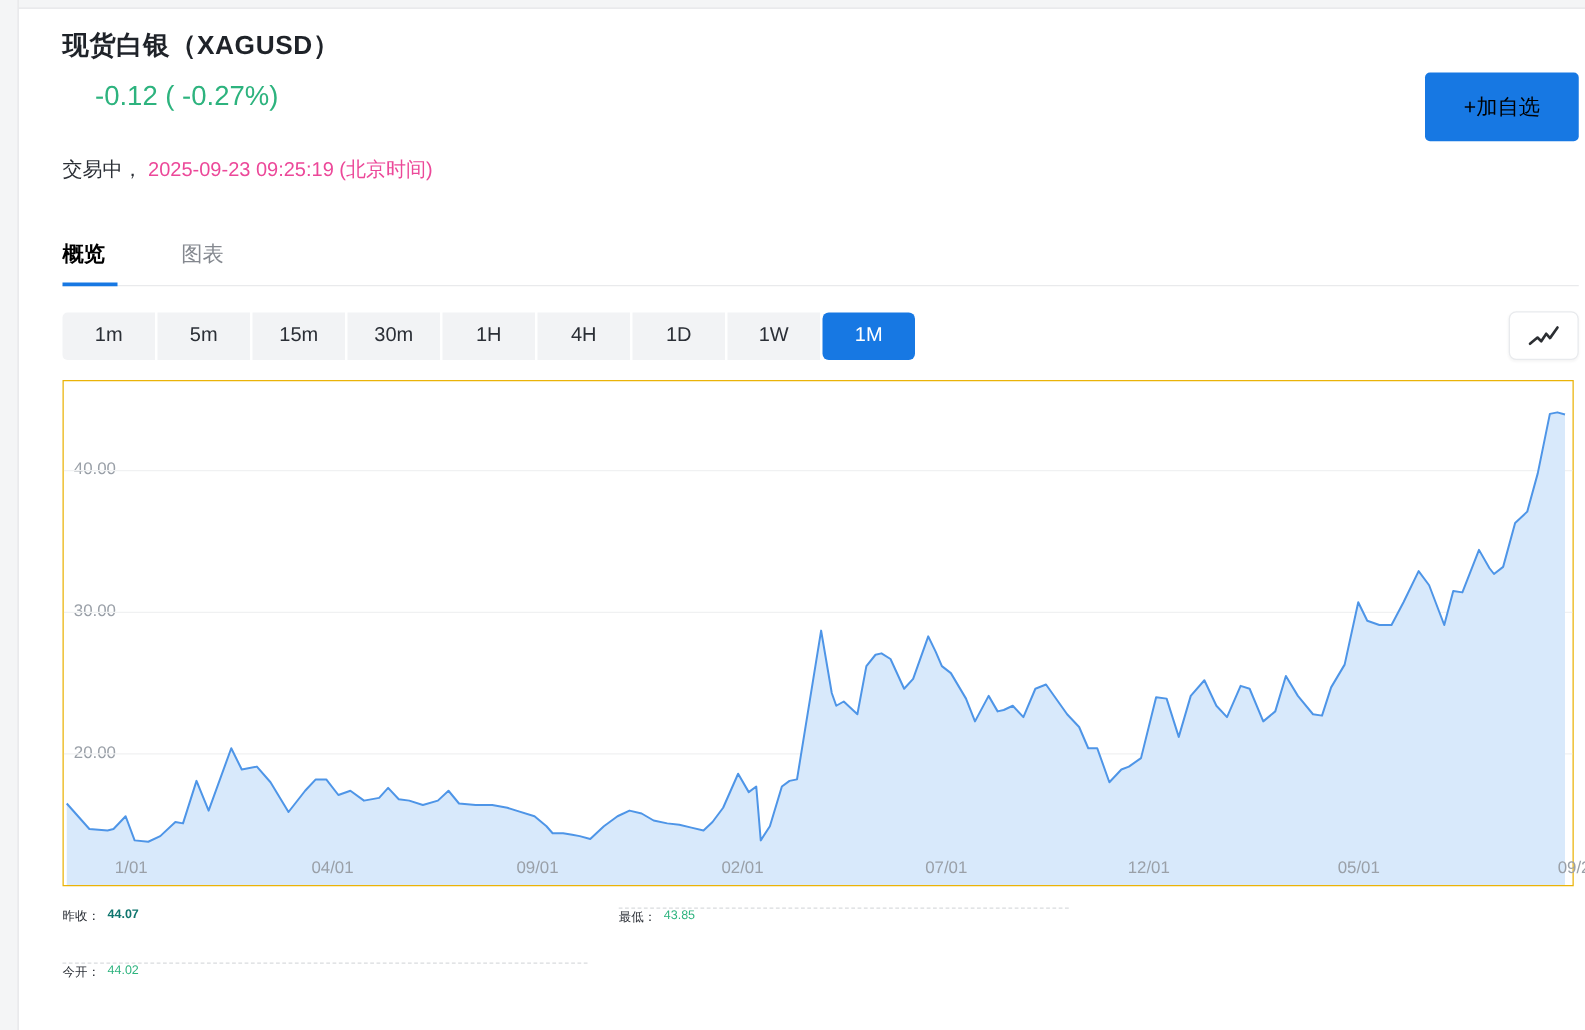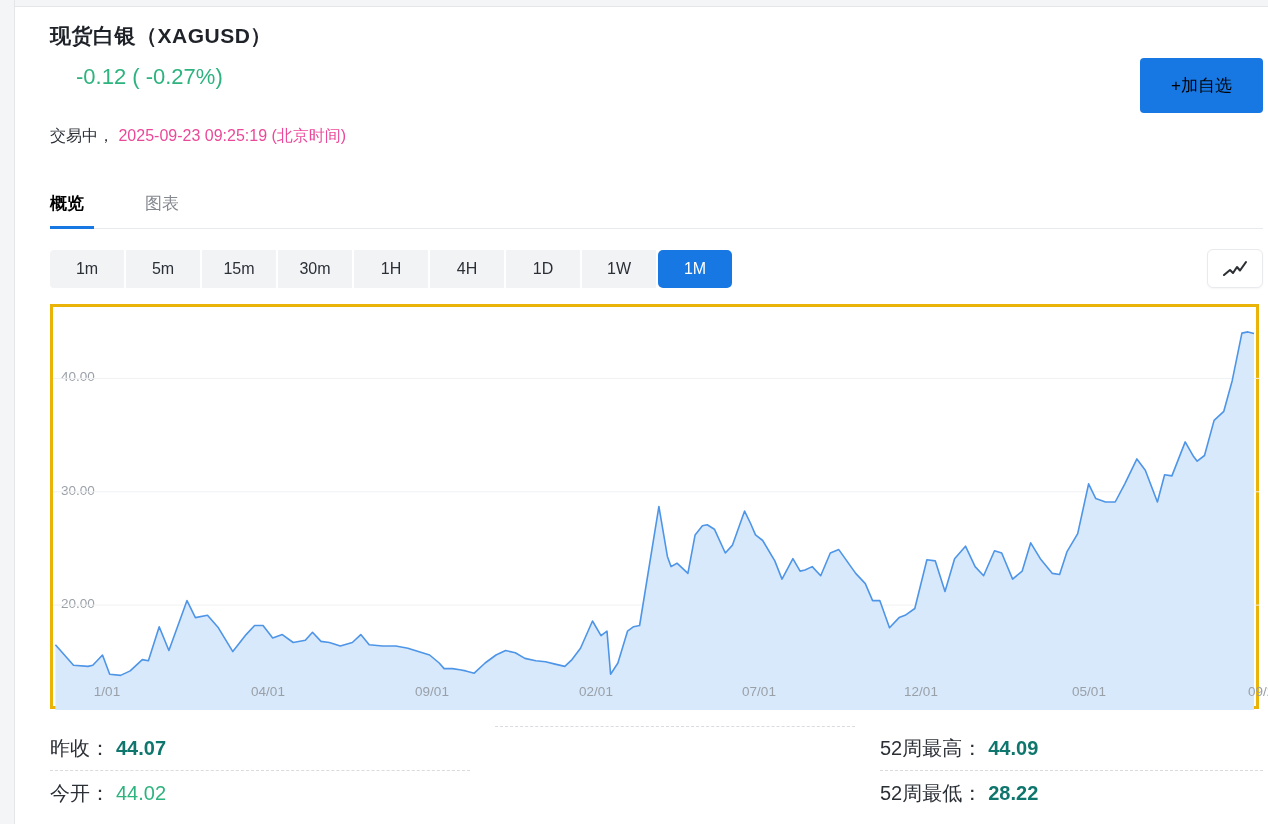--- a/index.html
+++ b/index.html
@@ -41,30 +41,30 @@
                 cursor:pointer; font-family:inherit; }
   .period-btn:first-child { border-radius:4px 0 0 4px; }
   .period-btn.active { background:#1778e3; color:#ffffff; border-radius:5px; }
 
   .style-toggle { position:absolute; left:1207px; top:249px; width:56px; height:39px;
                   background:#ffffff; border:1px solid #e8eaed; border-radius:6px;
                   display:flex; align-items:center; justify-content:center; cursor:pointer;
                   box-shadow:0 1px 2px rgba(0,0,0,0.04); }
 
   .chart { position:absolute; left:50px; top:304px; width:1209px; height:405px;
-           border:3px solid #eab308; background:#ffffff; }
+           border:1px solid #eab308; background:#ffffff; }
   .chart svg { position:absolute; left:0; top:0; }
   .y-tick { position:absolute; left:8px; font-size:13.5px; color:#9aa0a8; }
   .x-tick { position:absolute; bottom:7px; font-size:13.5px; color:#9aa0a8;
             transform:translateX(-50%); white-space:nowrap; }
 
   .stats { position:absolute; left:50px; top:726px; width:1213px;
            display:grid; grid-template-columns:420px 360px 1fr; column-gap:25px; }
   .stat-col { display:flex; flex-direction:column; }
-  .stat-row { height:44px; display:flex; align-items:center; font-size:20px; }
+  .stat-row { height:44px; display:flex; font-size:10px; }
   .stat-divider { height:0; border-top:1px dashed #d9dbde; }
   .stat-label { color:#2b2f36; }
   .stat-value { margin-left:6px; }
   .v-dark  { color:#0f766e; font-weight:700; }
   .v-green { color:#2db37e; font-weight:500; }
   .v-red   { color:#f55f5f; font-weight:500; }
 </style>
 </head>
 <body>
 
@@ -137,26 +137,19 @@
           <span class="stat-value v-dark">44.07</span>
         </div>
         <div class="stat-divider"></div>
         <div class="stat-row">
           <span class="stat-label">今开：</span>
           <span class="stat-value v-green">44.02</span>
         </div>
       </div>
       <div class="stat-col">
         <div class="stat-divider"></div>
-      </div>
-      <div class="stat-col">
         <div class="stat-row">
-          <span class="stat-label">52周最高：</span>
-          <span class="stat-value v-dark">44.09</span>
-        </div>
-        <div class="stat-divider"></div>
-        <div class="stat-row">
-          <span class="stat-label">52周最低：</span>
-          <span class="stat-value v-dark">28.22</span>
+          <span class="stat-label">最低：</span>
+          <span class="stat-value v-green">43.85</span>
         </div>
       </div>
     </div>
 </div>
 
 </body></html>

